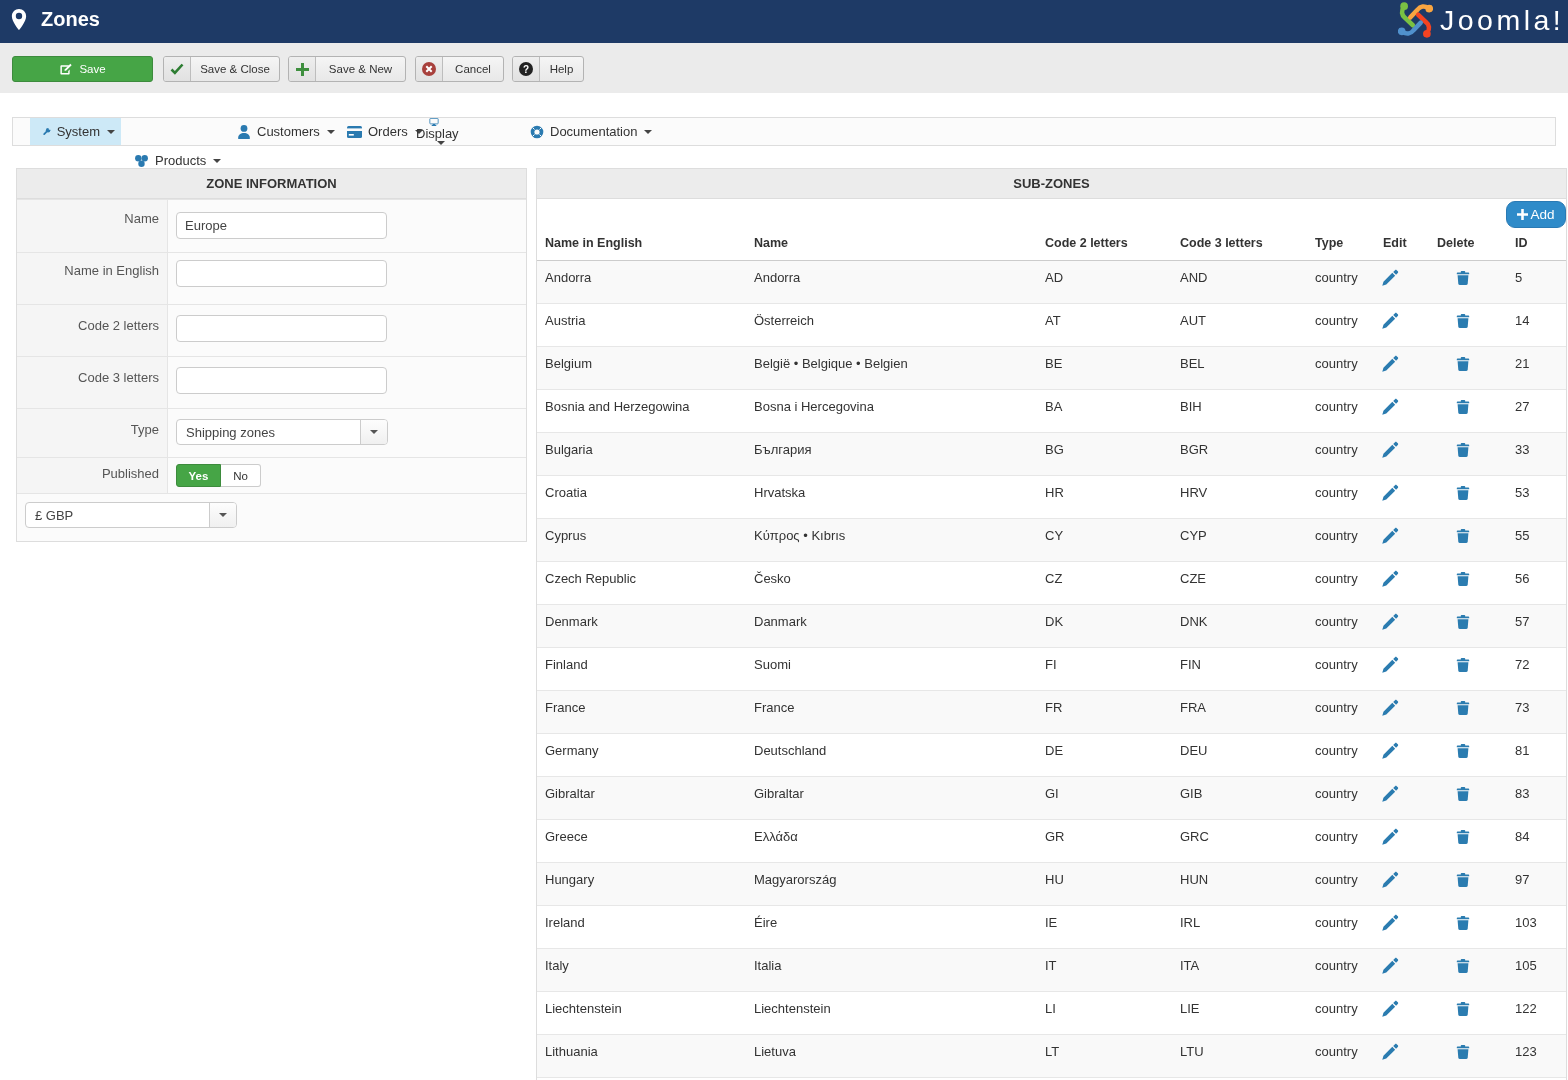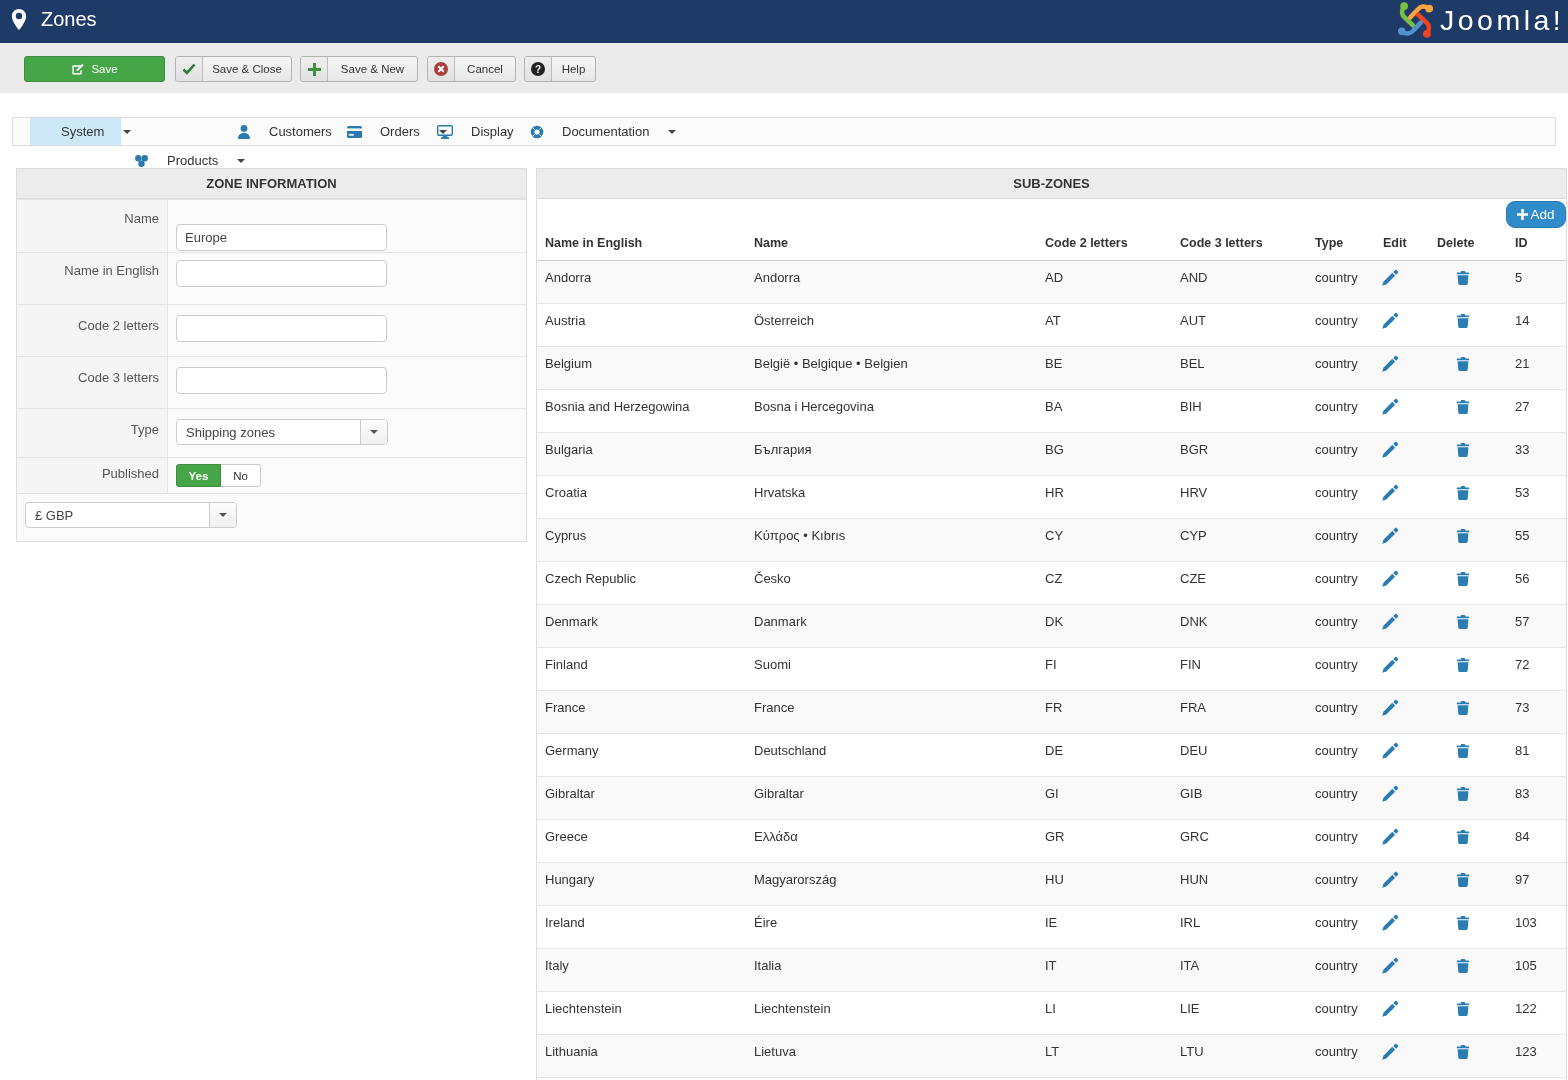--- a/index.html
+++ b/index.html
@@ -1,43 +1,43 @@
 <!DOCTYPE html>
 <html><head>
 <meta charset="utf-8">
 <style>
 * { margin:0; padding:0; box-sizing:border-box; }
 html,body { width:1568px; height:1080px; overflow:hidden; background:#fff;
   font-family:"Liberation Sans", sans-serif; }
 
 .topbar { position:absolute; left:0; top:0; width:1568px; height:43px; background:#1e3a66; }
 .pin { position:absolute; left:11px; top:9px; width:16px; height:21px; }
-.ttl { position:absolute; left:41px; top:7px; font-size:20px; line-height:24px; color:#fff; }
+.ttl { position:absolute; left:41px; top:7px; font-size:20px; line-height:24px; color:#fff;font-weight:bold; }
 .jlogo { position:absolute; left:1398px; top:2px; }
 .jtxt { position:absolute; left:1440px; top:4px; font-size:28.5px; color:#fff; letter-spacing:3.5px; }
 
 .toolbar { position:absolute; left:0; top:43px; width:1568px; height:50px; background:#ebebeb; }
 .tbtn { position:absolute; top:13px; height:26px; border:1px solid #b3b3b3; border-radius:3px;
   background:linear-gradient(#f5f5f5,#e8e8e8); display:flex; align-items:center;
-  font-size:11.5px; color:#333;margin-left:12px; }
+  font-size:11.5px; color:#333; }
 .tbtn .ic { width:27px; height:24px; display:flex; align-items:center; justify-content:center;
   border-right:1px solid #bdbdbd; flex:0 0 27px; background:linear-gradient(#eee,#e1e1e1); border-radius:2px 0 0 2px; }
 .tbtn .tx { flex:1; text-align:center; padding:0 4px; }
 .btn-save { left:12px; width:141px; background:#46a546; border-color:#3d8b3d; color:#fff;
   justify-content:center; }
 .btn-save .tx { flex:none; padding:0; margin-left:7px; }
 .btn-sc { left:163px; width:117px; }
 .btn-sn { left:288px; width:118px; }
 .btn-ca { left:415px; width:89px; }
 .btn-he { left:512px; width:72px; }
 
 .menubar { position:absolute; left:12px; top:117px; width:1544px; height:29px;
   background:#fbfbfb; border:1px solid #ddd; }
 .mitem { position:absolute; top:0; height:27px; display:flex; align-items:center;
-  padding:0 6px 0 13px; font-size:13px; color:#333;gap:12px; }
+  padding:0 6px 0 13px; font-size:13px; color:#333; }
 .mitem svg { margin-right:6px; }
 .mitem .car { width:0; height:0; border-left:4px solid transparent; border-right:4px solid transparent;
   border-top:4px solid #444; margin-left:7px; }
 .mitem.act { background:#cde9f7; }
 
 .panel { position:absolute; border:1px solid #ddd; }
 .phead { height:30px; background:#ececec; border-bottom:1px solid #ddd; text-align:center;
   font-weight:bold; font-size:13px; color:#333; line-height:29px; }
 .panelL { left:16px; top:168px; width:511px; }
 .panelR { left:536px; top:168px; width:1031px; height:920px; border-bottom:none; }
@@ -174,21 +174,21 @@
     Customers <span class="car"></span>
   </div>
   <div class="mitem" style="left:321px;">
     <svg width="15" height="14" viewBox="0 0 15 12">
         <rect x="0" y="0" width="15" height="12" rx="1.5" fill="#2a7ab0"></rect>
         <rect x="0" y="2.4" width="15" height="2.6" fill="#fbfbfb"></rect>
         <rect x="1.8" y="8" width="5" height="1.6" fill="#fff"></rect>
       </svg>
     Orders <span class="car"></span>
   </div>
-  <div class="mitem" style="left:411px;">
+  <div class="mitem" style="left:390px;flex-direction:column;">
     <svg width="16" height="14" viewBox="0 0 16 14">
         <rect x="0.7" y="0.7" width="14.6" height="9.6" rx="1.2" fill="none" stroke="#2a7ab0" stroke-width="1.4"></rect>
         <path fill="#2a7ab0" d="M6 10.5h4l.5 1.8h1.5V14H4v-1.7h1.5z"></path>
       </svg>
     Display <span class="car"></span>
   </div>
   <div class="mitem" style="left:504px;">
     <svg width="14" height="14" viewBox="0 0 14 14">
         <circle cx="7" cy="7" r="6.3" fill="#2a7ab0"></circle>
         <circle cx="7" cy="7" r="2.6" fill="#fbfbfb"></circle>
@@ -197,21 +197,21 @@
         </g>
       </svg>
     Documentation <span class="car"></span>
   </div>
 </div>
 
 <div class="panel panelL">
   <div class="phead">ZONE INFORMATION</div>
   <div class="frow" style="height:53px">
       <div class="flab" style="padding-top:11px">Name</div>
-    <div class="fctl" style="padding-top:24px">
+    <div class="fctl" style="padding-top:12px">
         <input class="txt" value="Europe" style="">
       </div>
     </div>
   <div class="frow" style="height:52px">
       <div class="flab" style="padding-top:10px">Name in English</div>
     <div class="fctl" style="padding-top:7px">
         <input class="txt" style="">
       </div>
     </div>
   <div class="frow" style="height:52px">

